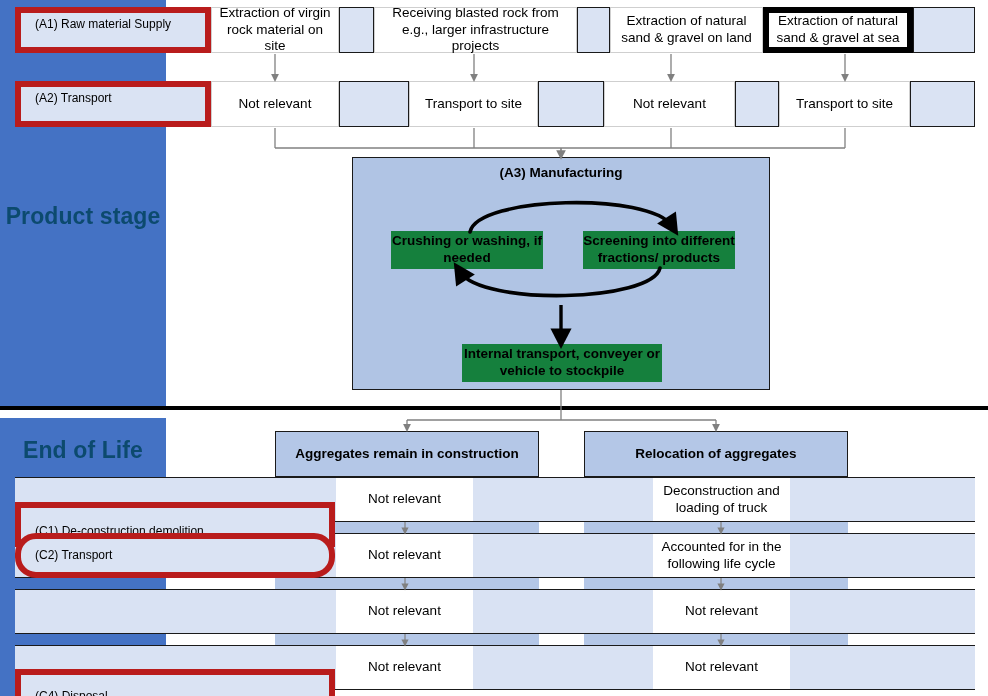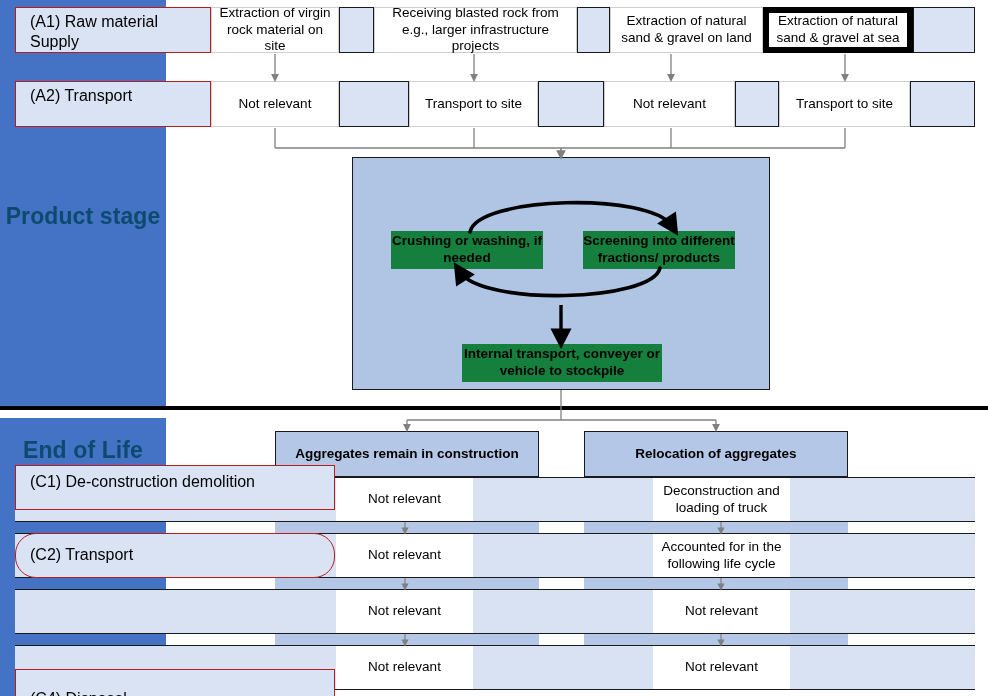--- a/index.html
+++ b/index.html
@@ -33,22 +33,22 @@
   .stage-label{
     color:#0c4a6e;
     font-weight:bold;
     font-size:23px;
     letter-spacing:.1px;
   }
 
   
   .rowlabel{
     background:#dae3f3;
-    border:1px solid #b91c1c;
-    font-size:16px;
+    border:6px solid #b91c1c;
+    font-size:12px;
     line-height:1.28;
     padding:4px 0 4px 14px;
     color:#000;
   }
 
   
   .cell{
     background:#ffffff;
     border:1px solid #cfcfcf;
     font-size:13.5px;
@@ -143,20 +143,21 @@
   <div class="abs ctr cell" style="left:604px;top:81px;width:131px;height:46px;">
     <span>Not relevant</span>
   </div>
   <div class="abs chip" style="left:735px;top:81px;width:44px;height:46px;"></div>
   <div class="abs ctr cell" style="left:779px;top:81px;width:131px;height:46px;">
     <span>Transport to site</span>
   </div>
   <div class="abs chip" style="left:910px;top:81px;width:65px;height:46px;"></div>
 
   <div class="abs" id="a3box" style="left:352px;top:157px;width:418px;height:233px;"></div>
+  <div class="abs ctr a3title" style="left:352px;top:163px;width:418px;height:18px;">(A3) Manufacturing</div>
 
   <div class="abs ctr a3sub" style="left:391px;top:231px;width:152px;height:38px;">
     <span>Crushing or washing, if needed</span>
   </div>
   <div class="abs ctr a3sub" style="left:583px;top:231px;width:152px;height:38px;">
     <span>Screening into different fractions/ products</span>
   </div>
   <div class="abs ctr a3sub" style="left:462px;top:344px;width:200px;height:38px;">
     <span>Internal transport, conveyer or vehicle to stockpile</span>
   </div>
@@ -178,21 +179,21 @@
   <div class="abs bandmid" style="left:275px;top:578px;width:264px;height:18px;"></div>
   <div class="abs bandmid" style="left:584px;top:578px;width:264px;height:18px;"></div>
   <div class="abs bandmid" style="left:275px;top:634px;width:264px;height:18px;"></div>
   <div class="abs bandmid" style="left:584px;top:634px;width:264px;height:18px;"></div>
 
   <div class="abs bandlight" style="left:15px;top:477px;width:960px;height:45px;border:1px solid #1a1a1a;border-left:none;border-right:none;"></div>
   <div class="abs bandlight" style="left:15px;top:533px;width:960px;height:45px;border:1px solid #1a1a1a;border-left:none;border-right:none;"></div>
   <div class="abs bandlight" style="left:15px;top:589px;width:960px;height:45px;border:1px solid #1a1a1a;border-left:none;border-right:none;"></div>
   <div class="abs bandlight" style="left:15px;top:645px;width:960px;height:45px;border:1px solid #1a1a1a;border-left:none;border-right:none;"></div>
 
-  <div class="abs rowlabel" style="left:15px;top:465px;width:320px;height:45px;align-items:flex-start;padding-top:6px;">
+  <div class="abs rowlabel" style="left:15px;top:502px;width:320px;height:45px;align-items:flex-start;padding-top:16px;">
     <span>(C1) De-construction demolition</span>
   </div>
   <div class="abs rowlabel lft" style="left:15px;top:533px;width:320px;height:45px;border-radius:21px;">
     <span>(C2) Transport</span>
   </div>
   <div class="abs rowlabel lft" style="left:15px;top:669px;width:320px;height:45px;align-items:flex-end;">
     <span>(C4) Disposal</span>
   </div>
 
   <div class="abs ctr cell nb" style="left:336px;top:478px;width:137px;height:43px;">

